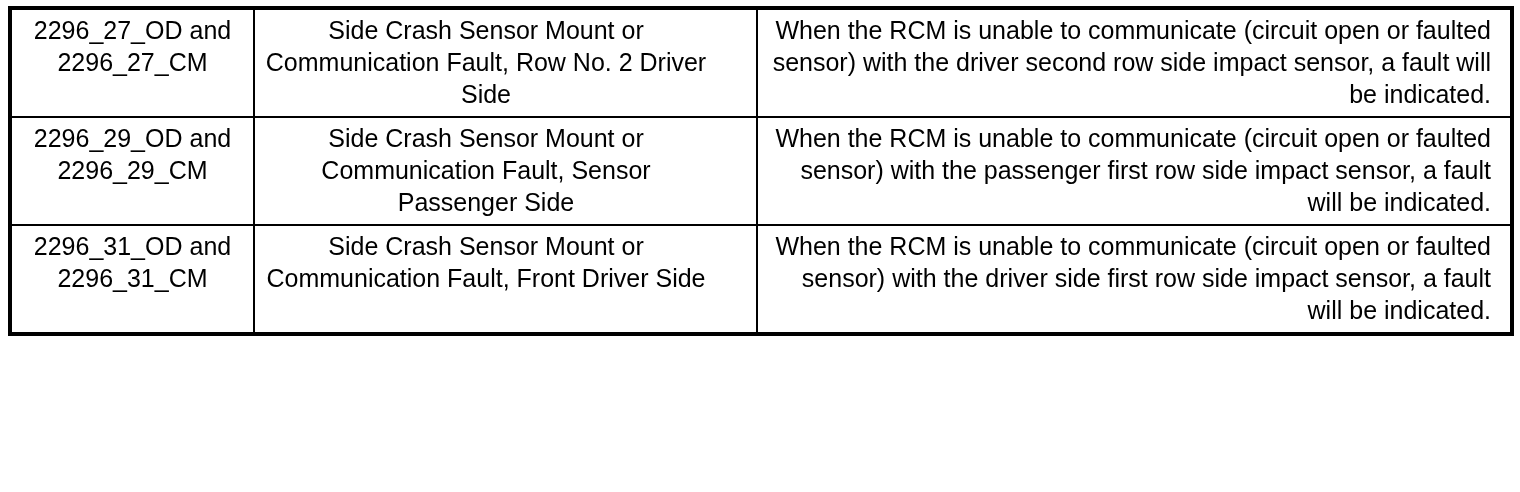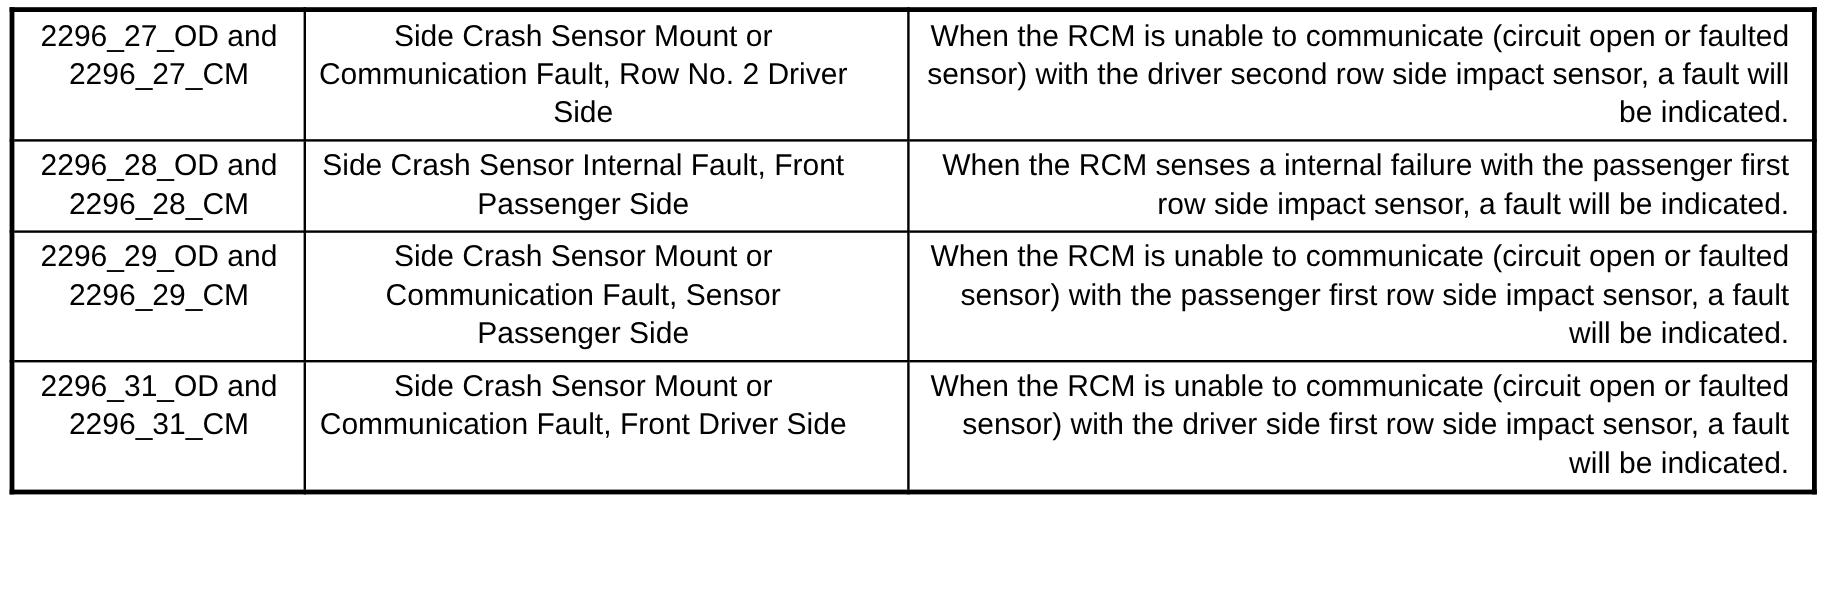--- a/index.html
+++ b/index.html
@@ -58,25 +58,20 @@
       <col style="width:503px">
       <col style="width:755px">
     </colgroup>
     <tbody>
       <tr>
         <td class="col-code">2296_27_OD and 2296_27_CM</td>
         <td class="col-name">Side Crash Sensor Mount or Communication Fault, Row No. 2 Driver Side</td>
         <td class="col-desc">When the RCM is unable to communicate (circuit open or faulted sensor) with the driver second row side impact sensor, a fault will be indicated.</td>
       </tr>
       <tr>
-        <td class="col-code">2296_28_OD and 2296_28_CM</td>
-        <td class="col-name">Side Crash Sensor Internal Fault, Front Passenger Side</td>
-        <td class="col-desc">When the RCM senses a internal failure with the passenger first row side impact sensor, a fault will be indicated.</td>
-      </tr>
-      <tr>
         <td class="col-code">2296_29_OD and 2296_29_CM</td>
         <td class="col-name">Side Crash Sensor Mount or Communication Fault, Sensor Passenger Side</td>
         <td class="col-desc">When the RCM is unable to communicate (circuit open or faulted sensor) with the passenger first row side impact sensor, a fault will be indicated.</td>
       </tr>
       <tr>
         <td class="col-code">2296_31_OD and 2296_31_CM</td>
         <td class="col-name">Side Crash Sensor Mount or Communication Fault, Front Driver Side</td>
         <td class="col-desc">When the RCM is unable to communicate (circuit open or faulted sensor) with the driver side first row side impact sensor, a fault will be indicated.</td>
       </tr>
     </tbody>

